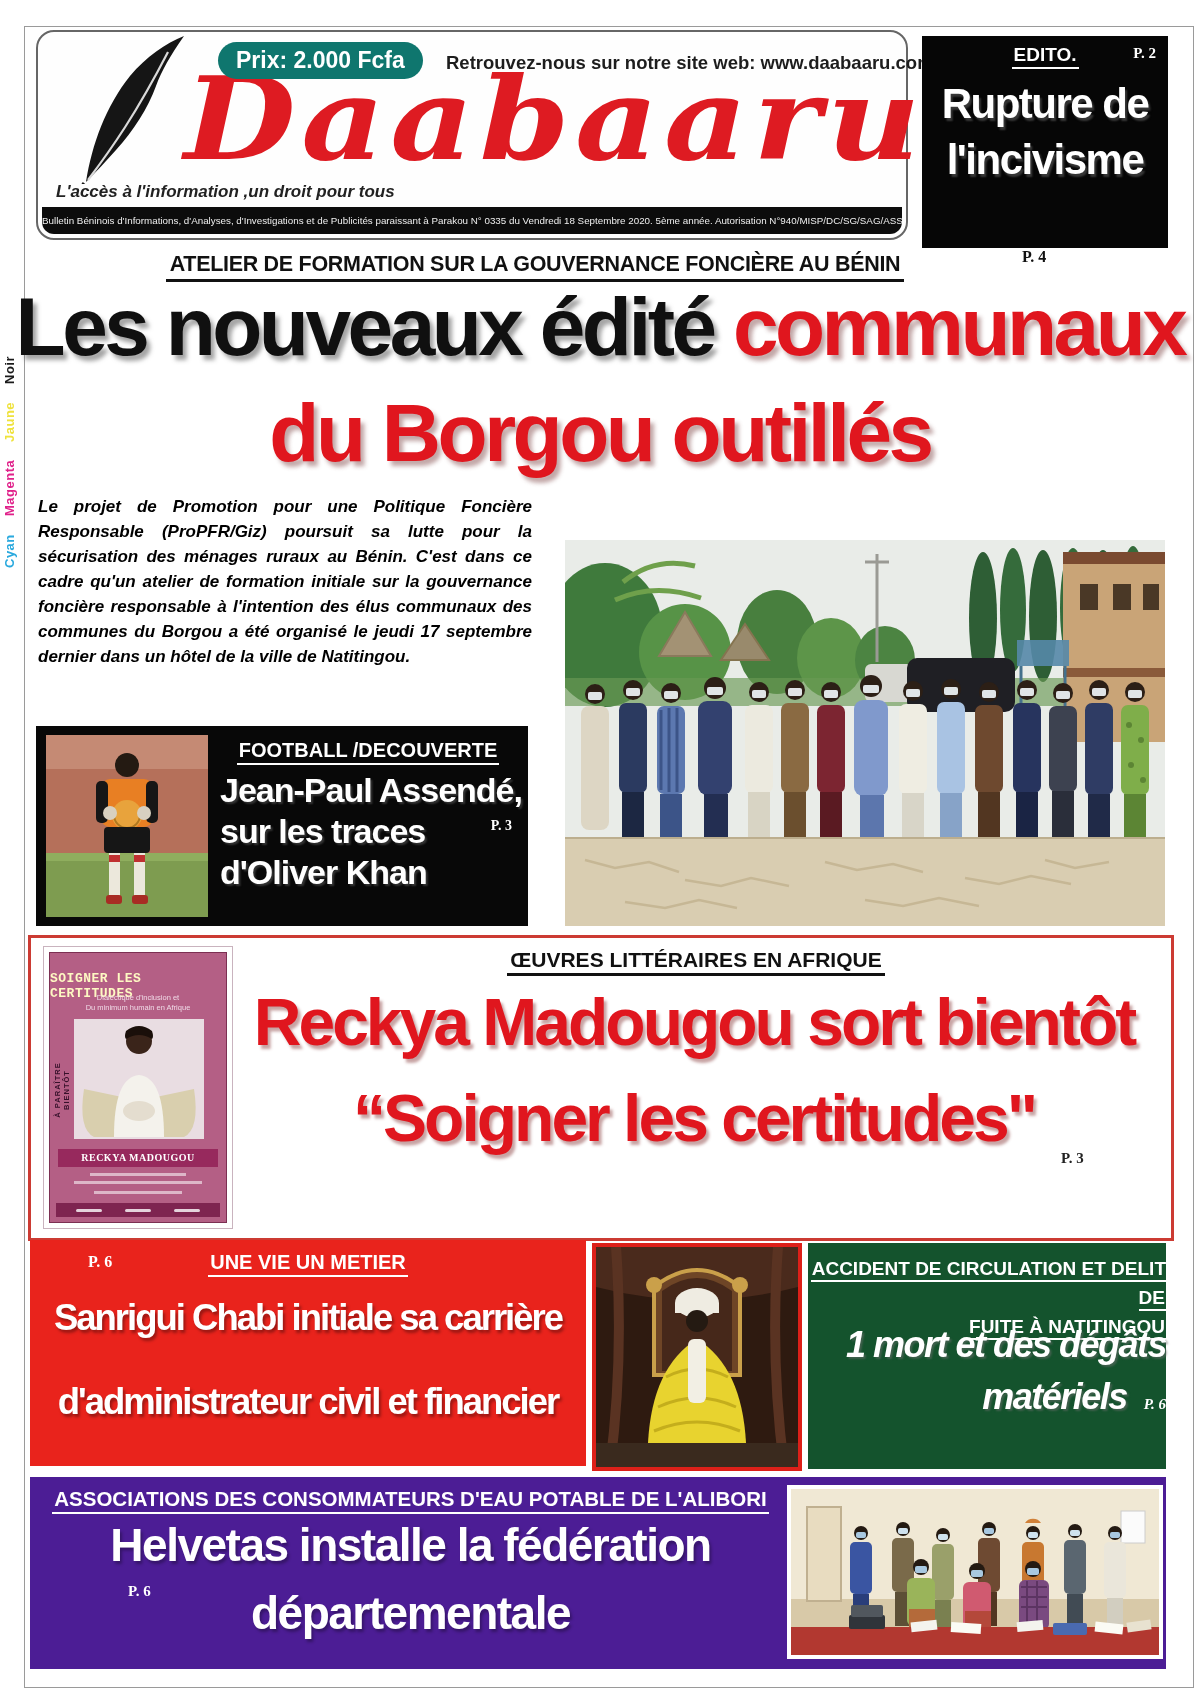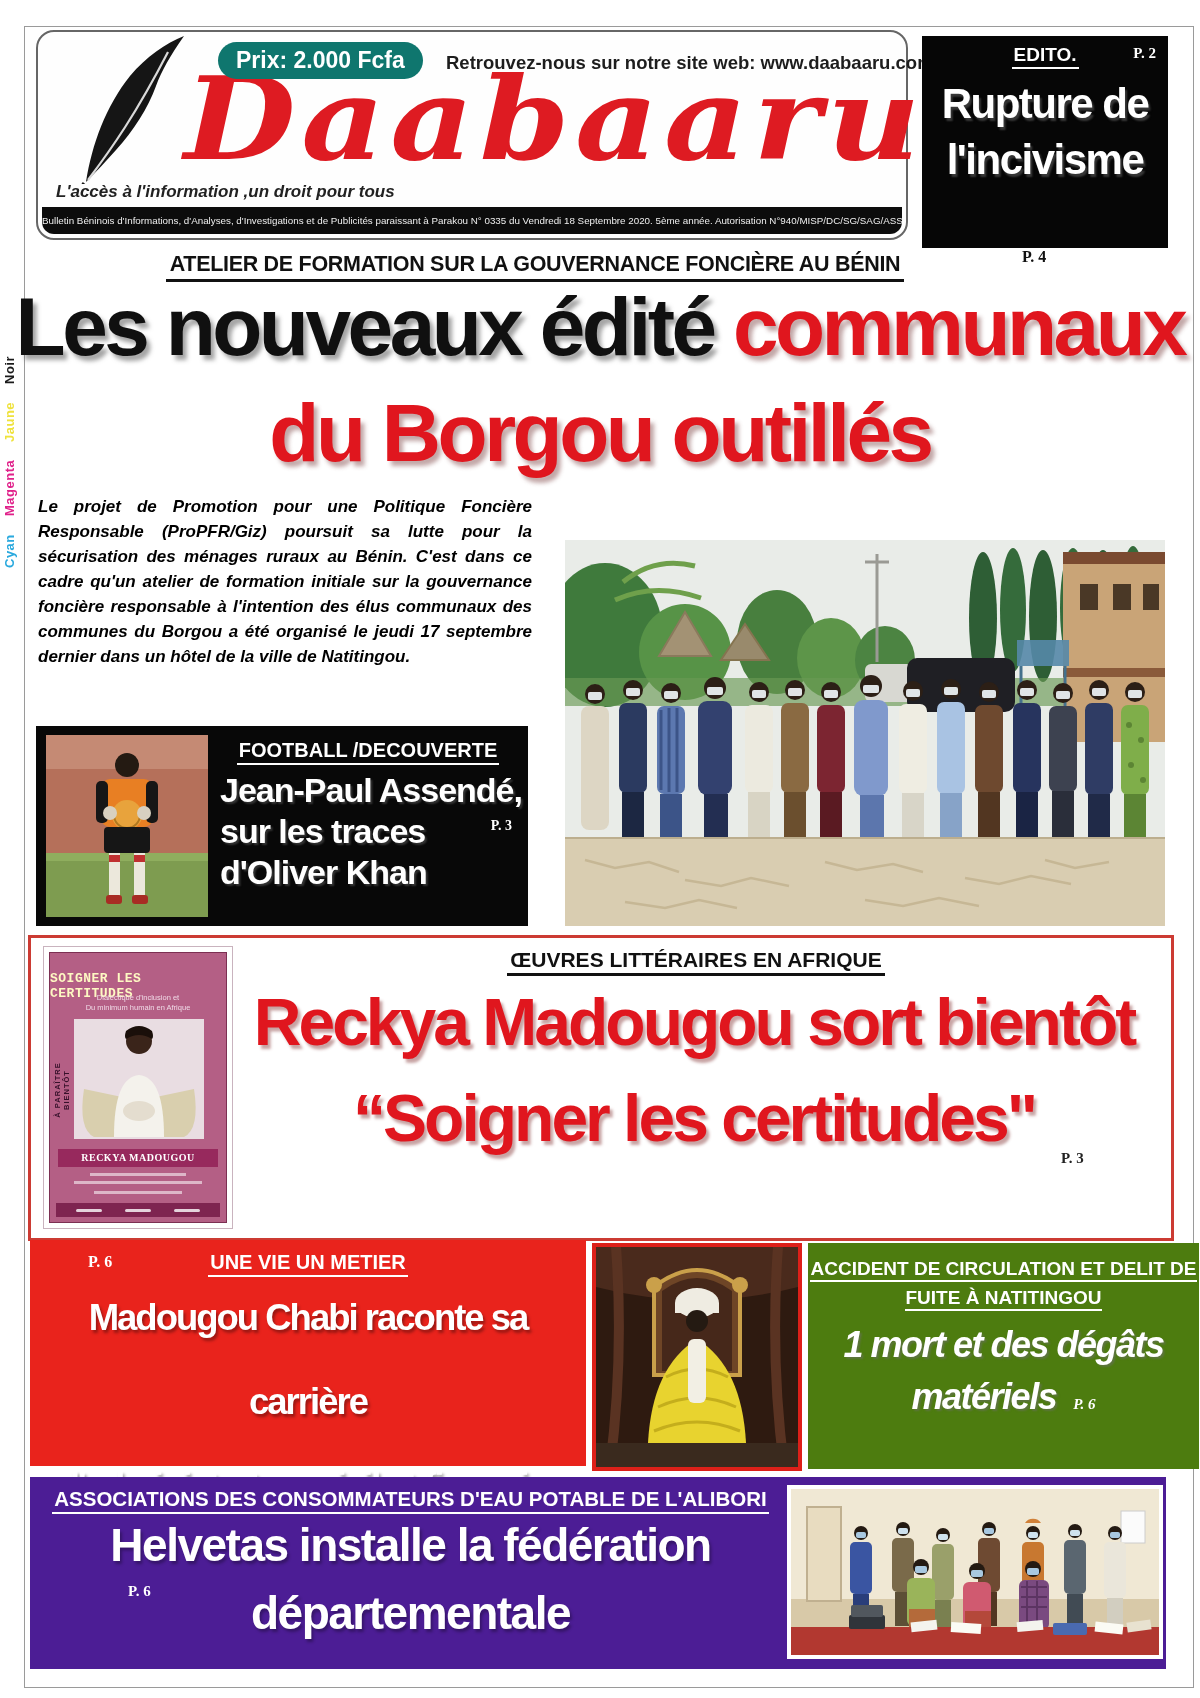--- a/index.html
+++ b/index.html
@@ -76,21 +76,21 @@
   
   #career-box{left:30px;top:1240px;width:556px;height:226px;background:#e9231c;color:#fff;}
   #career-pref{left:58px;top:13px;font-size:16px;font-weight:bold;font-family:"Liberation Serif",serif;}
   #career-kicker{left:0;right:0;top:11px;text-align:center;}
   #career-kicker span{font-size:20px;font-weight:bold;border-bottom:2.5px solid #fff;padding:0 2px 2px;}
   #career-lines{left:0;right:0;top:36px;text-align:center;font-size:36.5px;font-weight:bold;line-height:84px;
                 letter-spacing:-2px;text-shadow:2px 3px 3px rgba(0,0,0,.35);}
   
   #chief-photo{left:592px;top:1243px;width:202px;height:220px;border:4px solid #dd2019;box-sizing:content-box;}
   
-  #accident-box{left:808px;top:1243px;width:358px;height:226px;background:#4d7c0f;color:#fff;text-align:center;padding-left:33px;}
+  #accident-box{left:808px;top:1243px;width:358px;height:226px;background:#14532d;color:#fff;text-align:right;}
   #acc-kicker{left:0;right:0;top:12px;line-height:28px;}
   #acc-kicker span{font-size:19px;font-weight:bold;border-bottom:2px solid #fff;padding:0 1px 1px;}
   #acc-lines{left:0;right:0;top:76px;font-size:36px;font-weight:bold;line-height:52px;letter-spacing:-1.5px;
              text-shadow:2px 2px 2px rgba(110,110,110,.5);font-style:italic;}
   #acc-pref{font-size:15px;font-weight:bold;letter-spacing:0;font-family:"Liberation Serif",serif;text-shadow:none;}
   
   #water-box{left:30px;top:1477px;width:1136px;height:192px;background:#4c1d95;color:#fff;}
   #water-kicker{left:8px;width:745px;top:10px;text-align:center;}
   #water-kicker span{font-size:20.5px;font-weight:bold;border-bottom:2.5px solid #fff;padding:0 2px 2px;}
   #water-lines{left:8px;width:745px;top:34px;text-align:center;font-size:46px;font-weight:bold;line-height:68px;
@@ -351,21 +351,21 @@
     </div>
     <span id="lit-pref" class="abs">P. 3</span>
   </div>
 
   <div id="career-box" class="abs">
     <span id="career-pref" class="abs">P. 6</span>
     <div id="career-kicker" class="abs">
       <span>UNE VIE UN METIER</span>
     </div>
     <div id="career-lines" class="abs">
-      <div>Madougou Chabi raconte sa carrière</div>
+      <div>Sanrigui Chabi initiale sa carrière</div>
       <div>d'administrateur civil et financier</div>
     </div>
   </div>
 
   <div id="chief-photo" class="abs">
     <svg width="202" height="220" viewBox="0 0 202 220">
       <rect width="202" height="220" fill="#2e1a10"></rect>
       <path d="M0,0 h202 v40 q-101,26 -202,0 z" fill="#4a2a1c"></path>
       <path d="M20,0 q8,110 -6,220 M182,0 q-8,110 6,220" stroke="#5a3322" stroke-width="10" fill="none"></path>
       <path d="M58,128 v-88 q43,-34 86,0 v88 z" fill="#6e4526" stroke="#caa04a" stroke-width="4"></path>

